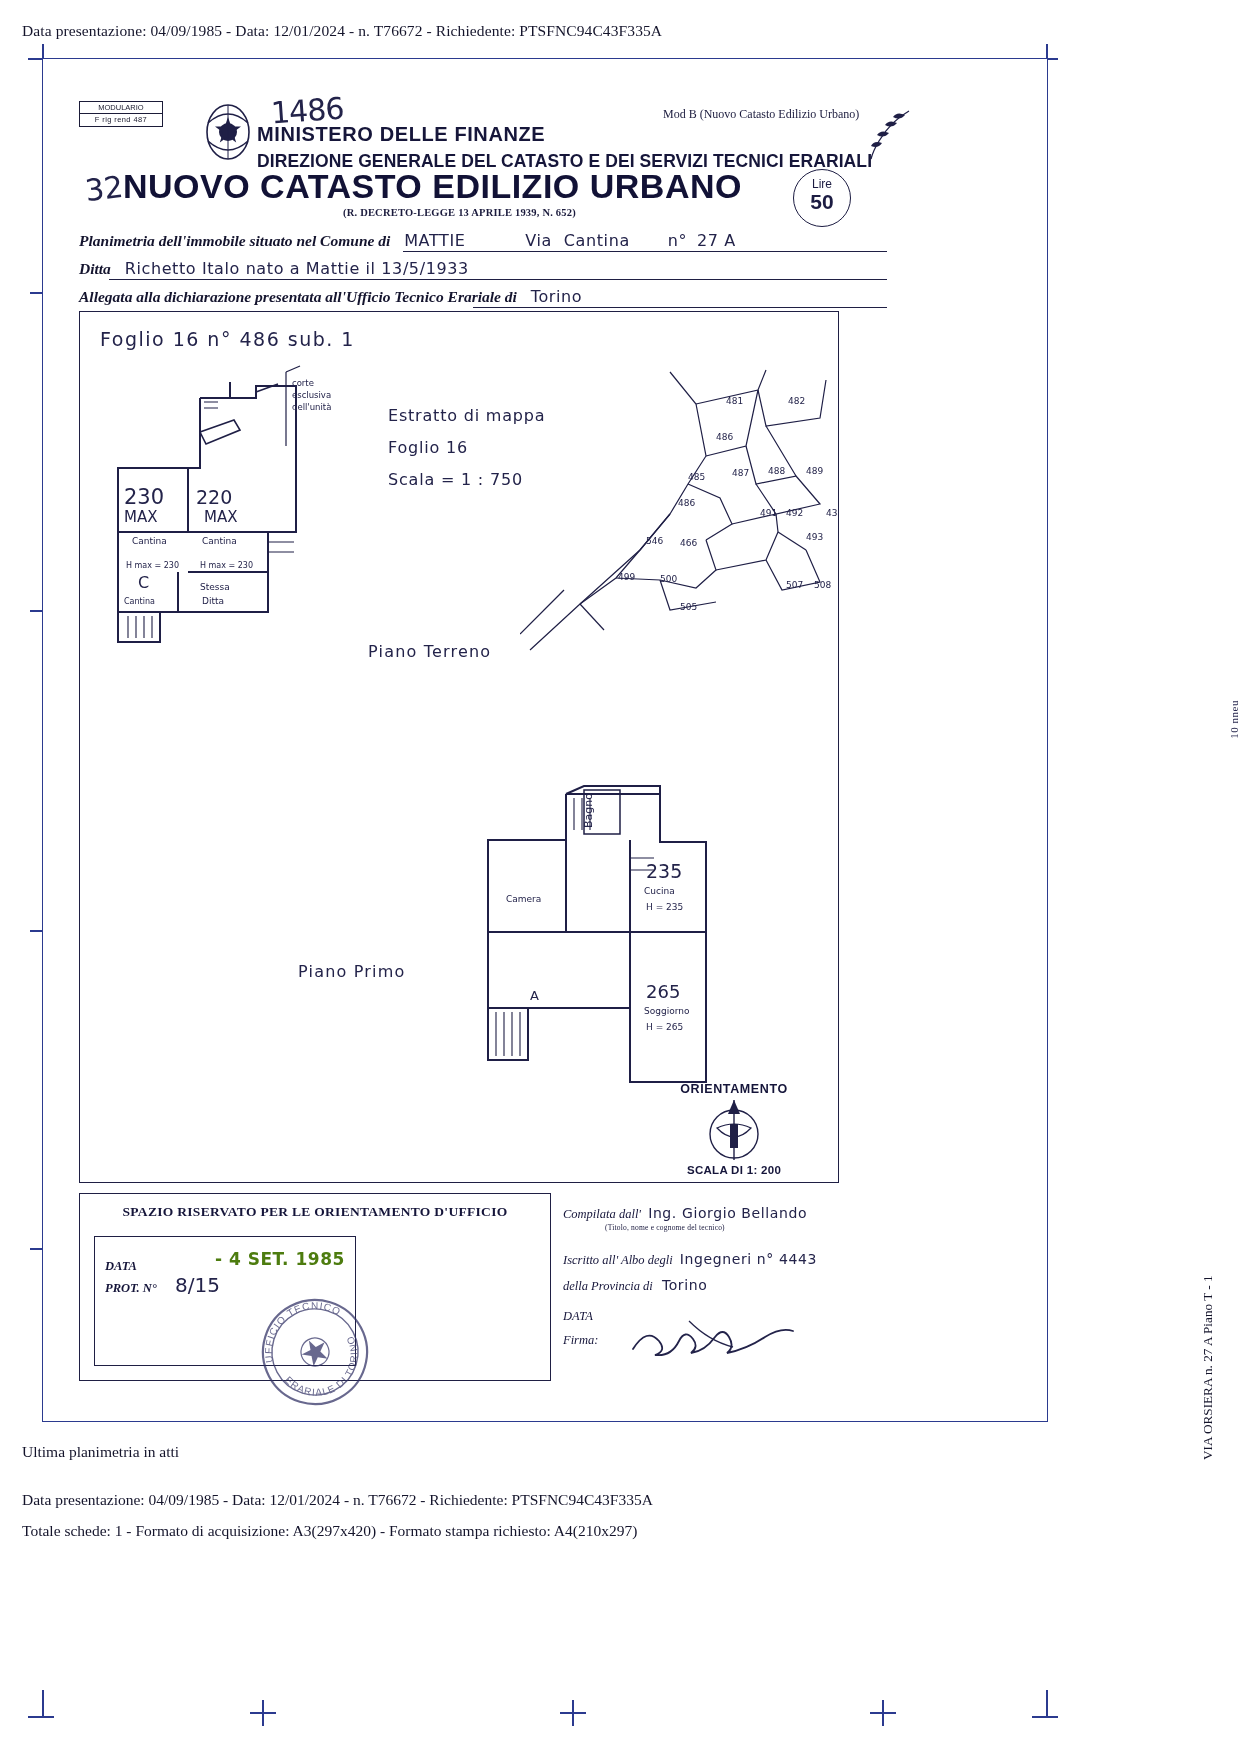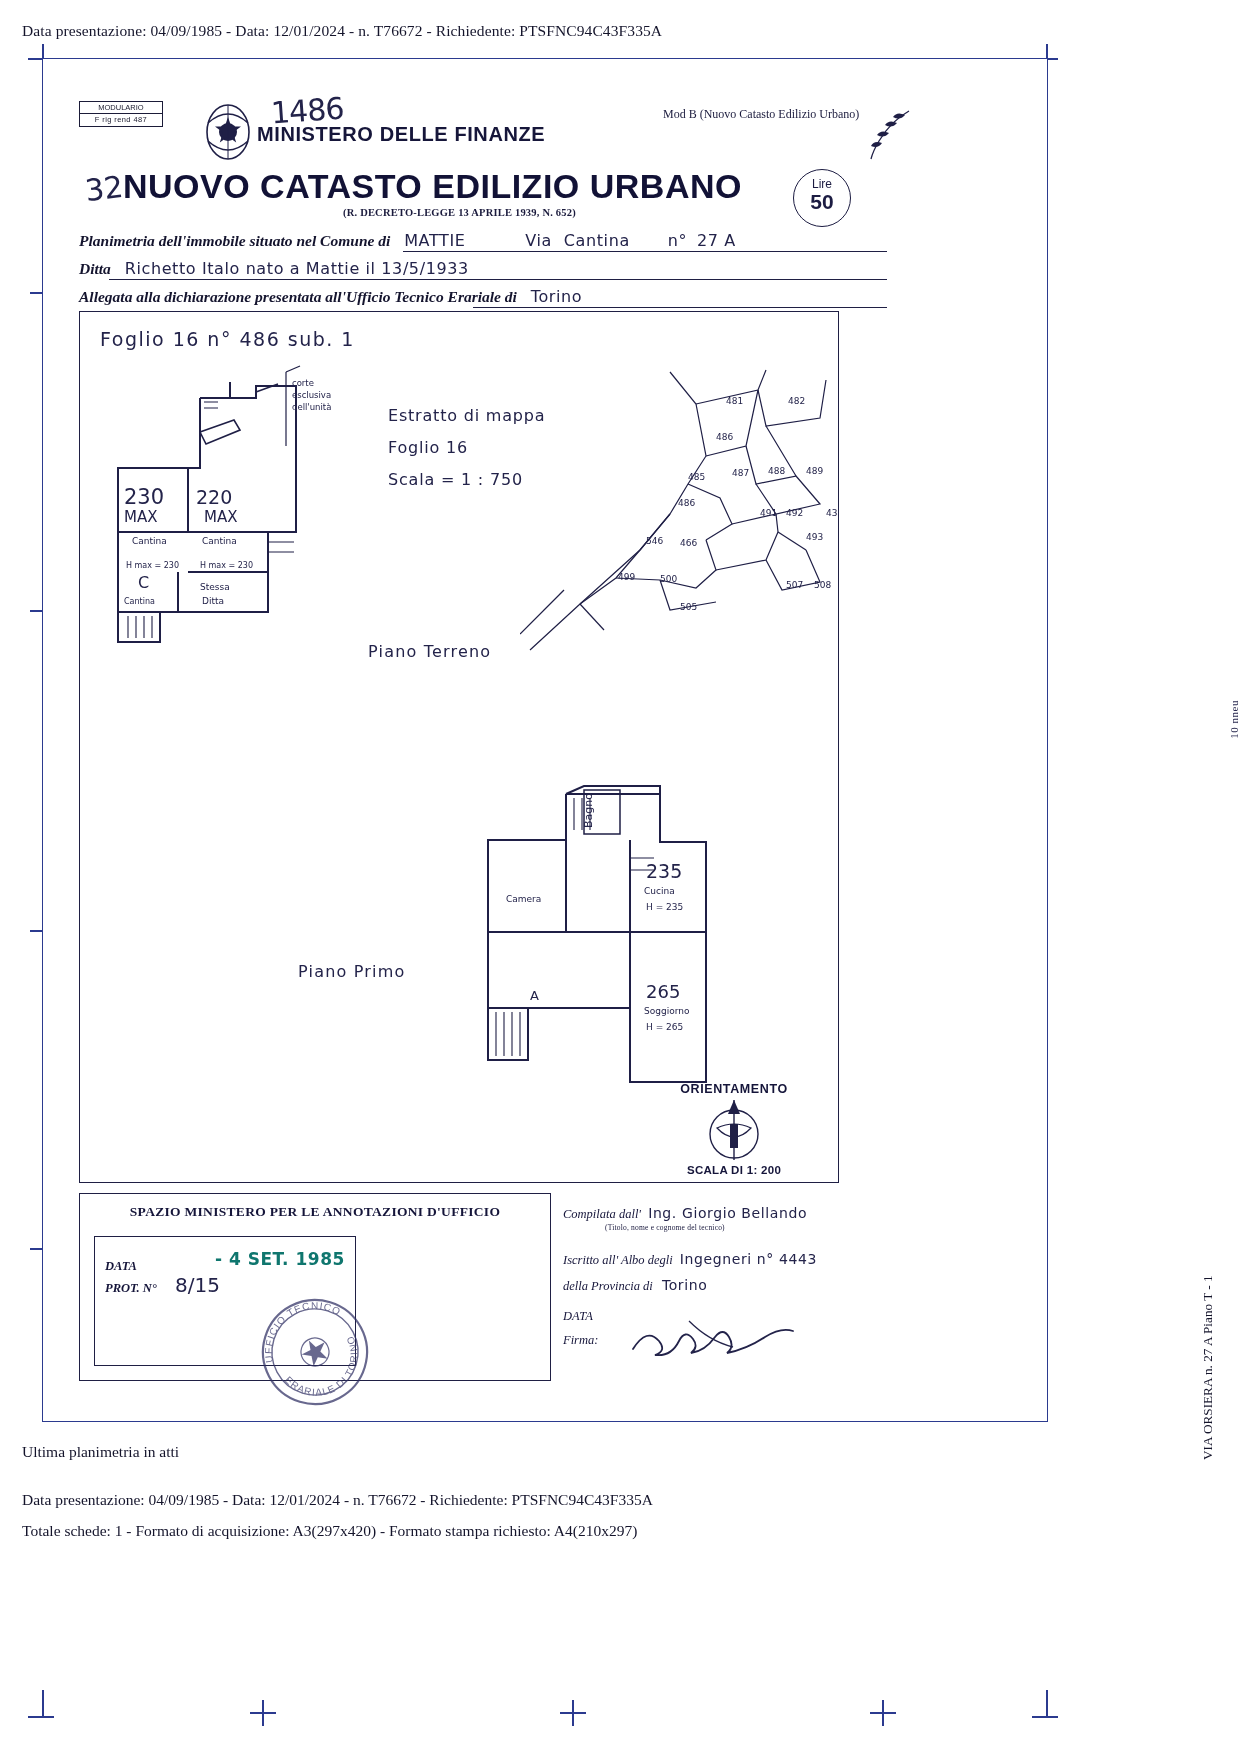--- a/index.html
+++ b/index.html
@@ -344,21 +344,21 @@
     color: #15153a;
     text-align: right;
   }
   .stamp-date {
     position: absolute;
     left: 120px;
     top: 12px;
     font-family: "DejaVu Sans", sans-serif;
     font-weight: bold;
     font-size: 17px;
-    color: #0f766e;
+    color: #4d7c0f;
     letter-spacing: .5px;
   }
   .prot-num {
     position: absolute;
     left: 80px;
     top: 36px;
     font-family: "DejaVu Sans", sans-serif;
     font-size: 20px;
     color: #23234a;
   }
@@ -482,20 +482,21 @@
           <path d="M7 22 Q27 4 47 22" fill="none" stroke="#1f1f46" stroke-width="1.4"></path>
           <path d="M7 40 Q27 58 47 40" fill="none" stroke="#1f1f46" stroke-width="1.4"></path>
           <circle cx="27" cy="31" r="9" fill="#1f1f46"></circle>
           <path d="M27 16 l3.2 9.6 H40 l-8 6 3.2 9.8 -8.2-6 -8.2 6 3.2-9.8 -8-6h9.8z" fill="#1f1f46"></path>
           <line x1="27" y1="4" x2="27" y2="58" stroke="#1f1f46" stroke-width="1"></line>
         </svg>
       </div>
 
       <div class="hand-num-top">1486</div>
       <div class="ministero">MINISTERO DELLE FINANZE</div>
+      <div class="direzione">DIREZIONE GENERALE DEL CATASTO E DEI SERVIZI TECNICI ERARIALI</div>
       <div class="modb">Mod  B  (Nuovo Catasto Edilizio Urbano)</div>
 
       <div class="lire">
         <div class="l1">Lire</div>
         <div class="l2">50</div>
       </div>
 
       <div class="ramo">
         <svg viewBox="0 0 60 54" width="60" height="54">
           <path d="M48 4 Q30 14 18 34 Q12 44 10 52" stroke="#1f1f46" fill="none" stroke-width="1.3"></path>
@@ -681,21 +682,21 @@
               <path d="M37 2 L31 16 L43 16 Z" fill="#1f1f46"></path>
               <path d="M20 30 Q37 22 54 30 Q37 48 20 30 Z" fill="none" stroke="#1f1f46" stroke-width="1.2"></path>
               <path d="M33 26 L41 26 L41 50 L33 50 Z" fill="#1f1f46"></path>
             </svg>
           </div>
           <div class="s">SCALA DI 1: 200</div>
         </div>
       </div>
 
       <div class="annot-box">
-        <div class="annot-title">SPAZIO MINISTERO PER LE ANNOTAZIONI D'UFFICIO</div>
+        <div class="annot-title">SPAZIO RISERVATO PER LE ORIENTAMENTO D'UFFICIO</div>
         <div class="annot-inner">
           <div class="annot-data">DATA</div>
           <div class="annot-prot">PROT. N°</div>
           <div class="stamp-date">- 4 SET. 1985</div>
           <div class="prot-num">8/15</div>
           <div class="round-stamp">
             <svg viewBox="0 0 130 130">
               <g transform="rotate(-28 65 65)">
                 <circle cx="65" cy="65" r="52" fill="none" stroke="#2f2f63" stroke-width="2.2"></circle>
                 <circle cx="65" cy="65" r="43" fill="none" stroke="#2f2f63" stroke-width="1.4"></circle>

